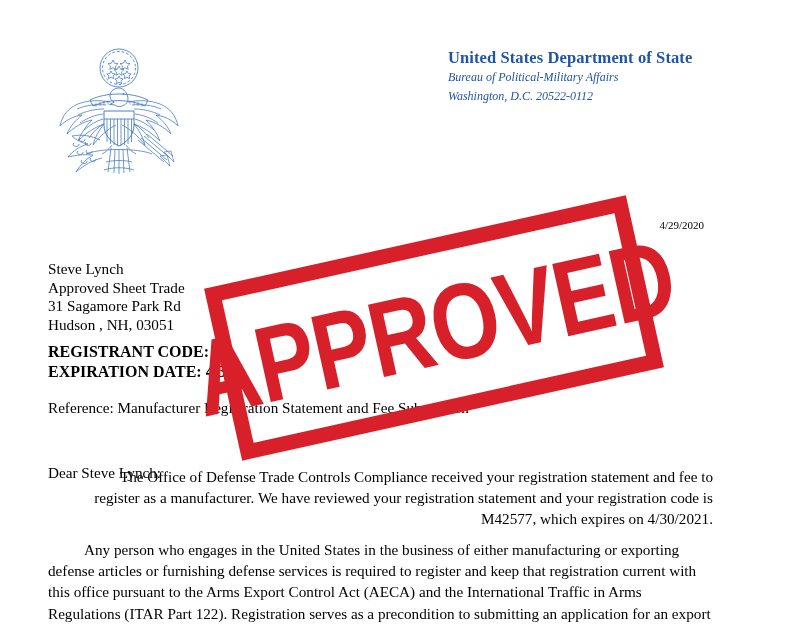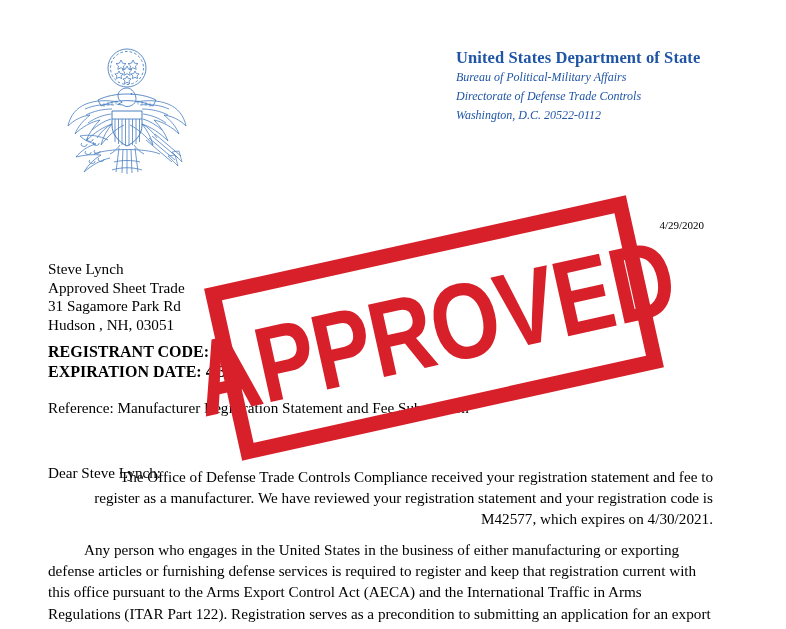--- a/index.html
+++ b/index.html
@@ -14,21 +14,21 @@
     background: #ffffff;
     overflow: hidden;
     font-family: "Liberation Serif", "DejaVu Serif", serif;
     color: #000000;
   }
 
   
   #letterhead {
     position: absolute;
     top: 0;
-    left: 8px;
+    left: 0;
     width: 706px;
     height: 190px;
   }
   #seal {
     position: absolute;
     left: 56px;
     top: 44px;
     width: 126px;
     height: 130px;
   }
@@ -227,21 +227,20 @@
           <path d="M50 118 C57 116 69 116 76 118 M48 126 C57 123 69 123 78 126"></path>
         </g>
 
         <path d="M30 110 C44 104 82 104 96 110" stroke-width="0.8"></path>
       </svg>
     </div>
 
     <div id="agency-block">
       <div id="agency-name">United States Department of State</div>
       <div class="agency-sub">Bureau of Political-Military Affairs</div>
-      <div class="agency-sub">Directorate of Defense Trade Controls</div>
       <div class="agency-sub">Washington, D.C. 20522-0112</div>
     </div>
   </div>
 
   <div id="date">4/29/2020</div>
 
   <div id="address-block">
     <div>Steve Lynch</div>
     <div>Approved Sheet Trade</div>
     <div>31 Sagamore Park Rd</div>

